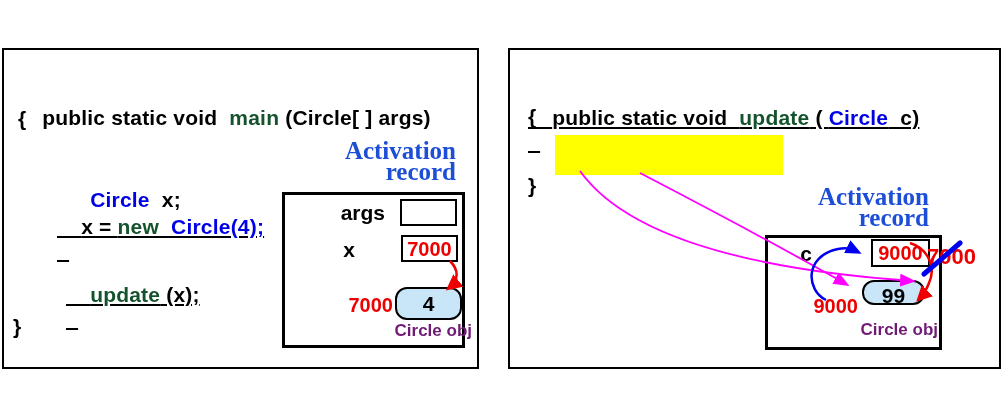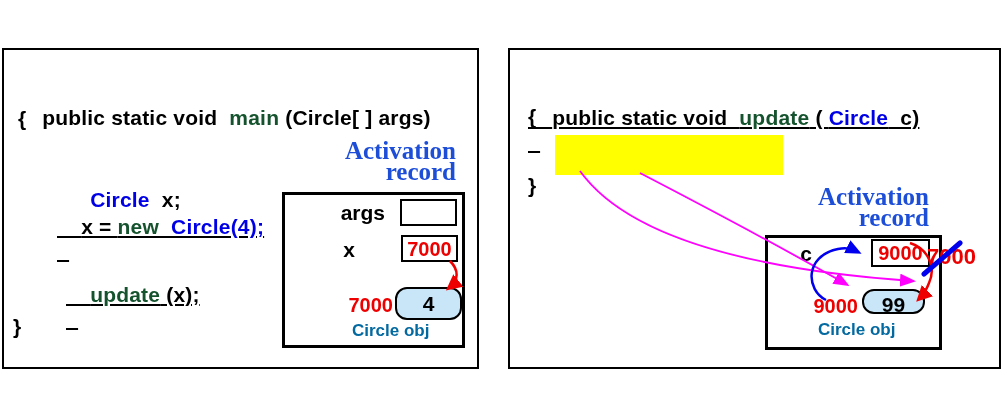--- a/index.html
+++ b/index.html
@@ -13,21 +13,21 @@
   .seg-r{color:#14532d;}
   .seg-b{color:#0000e6;}
   .ar-title{position:absolute;text-align:right;font:700 25px/21px "Liberation Serif",serif;color:#1d4ed8;}
   .ar-box{position:absolute;border:3px solid #000;background:#fff;box-sizing:border-box;}
   .var-label{position:absolute;font:700 21px/24px "Liberation Sans",sans-serif;color:#000;text-align:right;}
   .val-box{position:absolute;border:2px solid #000;background:#fff;box-sizing:border-box;
            font:700 20px/24px "Liberation Sans",sans-serif;color:#ee0000;text-align:center;}
   .addr-label{position:absolute;font:700 20px/22px "Liberation Sans",sans-serif;color:#ee0000;text-align:right;white-space:pre;}
   .obj-box{position:absolute;border:2.5px solid #000;border-radius:12px;background:#c9e6f8;box-sizing:border-box;
            font:700 21px/29px "Liberation Sans",sans-serif;color:#000;text-align:center;}
-  .obj-caption{position:absolute;font:700 17px/18px "Liberation Sans",sans-serif;color:#0369a1;text-align:left;}
+  .obj-caption{position:absolute;font:700 17px/18px "Liberation Sans",sans-serif;color:#701a75;text-align:right;}
   #highlight-rect{position:absolute;left:555px;top:135px;width:228px;height:40px;background:#ffff00;}
   #old-address{position:absolute;left:927px;top:245px;font:700 22px/24px "Liberation Sans",sans-serif;color:#ee0000;}
   #arrows-overlay{position:absolute;left:0;top:0;width:1007px;height:416px;pointer-events:none;}
 </style>
 </head>
 <body>
 
 <div id="canvas">
 
   <div id="panel-left" class="panel"></div>
@@ -85,21 +85,21 @@
   </div>
 
   <div class="ar-box" style="left:765px;top:235px;width:177px;height:115px;"></div>
 
   <div class="var-label" style="left:786px;top:242px;width:40px;text-align:center;">c</div>
   <div class="val-box" style="left:871px;top:239px;width:59px;height:28px;">9000</div>
 
   <div id="old-address">7000</div>
 
   <div class="addr-label" style="left:795px;top:295px;width:63px;">9000</div>
-  <div class="obj-box" style="left:862px;top:289px;width:63px;height:25px;line-height:27px;">99</div>
+  <div class="obj-box" style="left:862px;top:280px;width:63px;height:25px;line-height:27px;">99</div>
   <div class="obj-caption" style="left:818px;top:321px;width:120px;">Circle obj</div>
 
   <svg id="arrows-overlay" viewBox="0 0 1007 416" xmlns="http://www.w3.org/2000/svg">
     <defs>
       <marker id="mRed" markerUnits="userSpaceOnUse" markerWidth="18" markerHeight="16" refX="12" refY="8" orient="auto">
         <path d="M0,0 L16,8 L0,16 z" fill="#ee0000"></path>
       </marker>
       <marker id="mBlue" markerUnits="userSpaceOnUse" markerWidth="18" markerHeight="14" refX="12" refY="7" orient="auto">
         <path d="M0,0 L16,7 L0,14 z" fill="#0000ee"></path>
       </marker>

